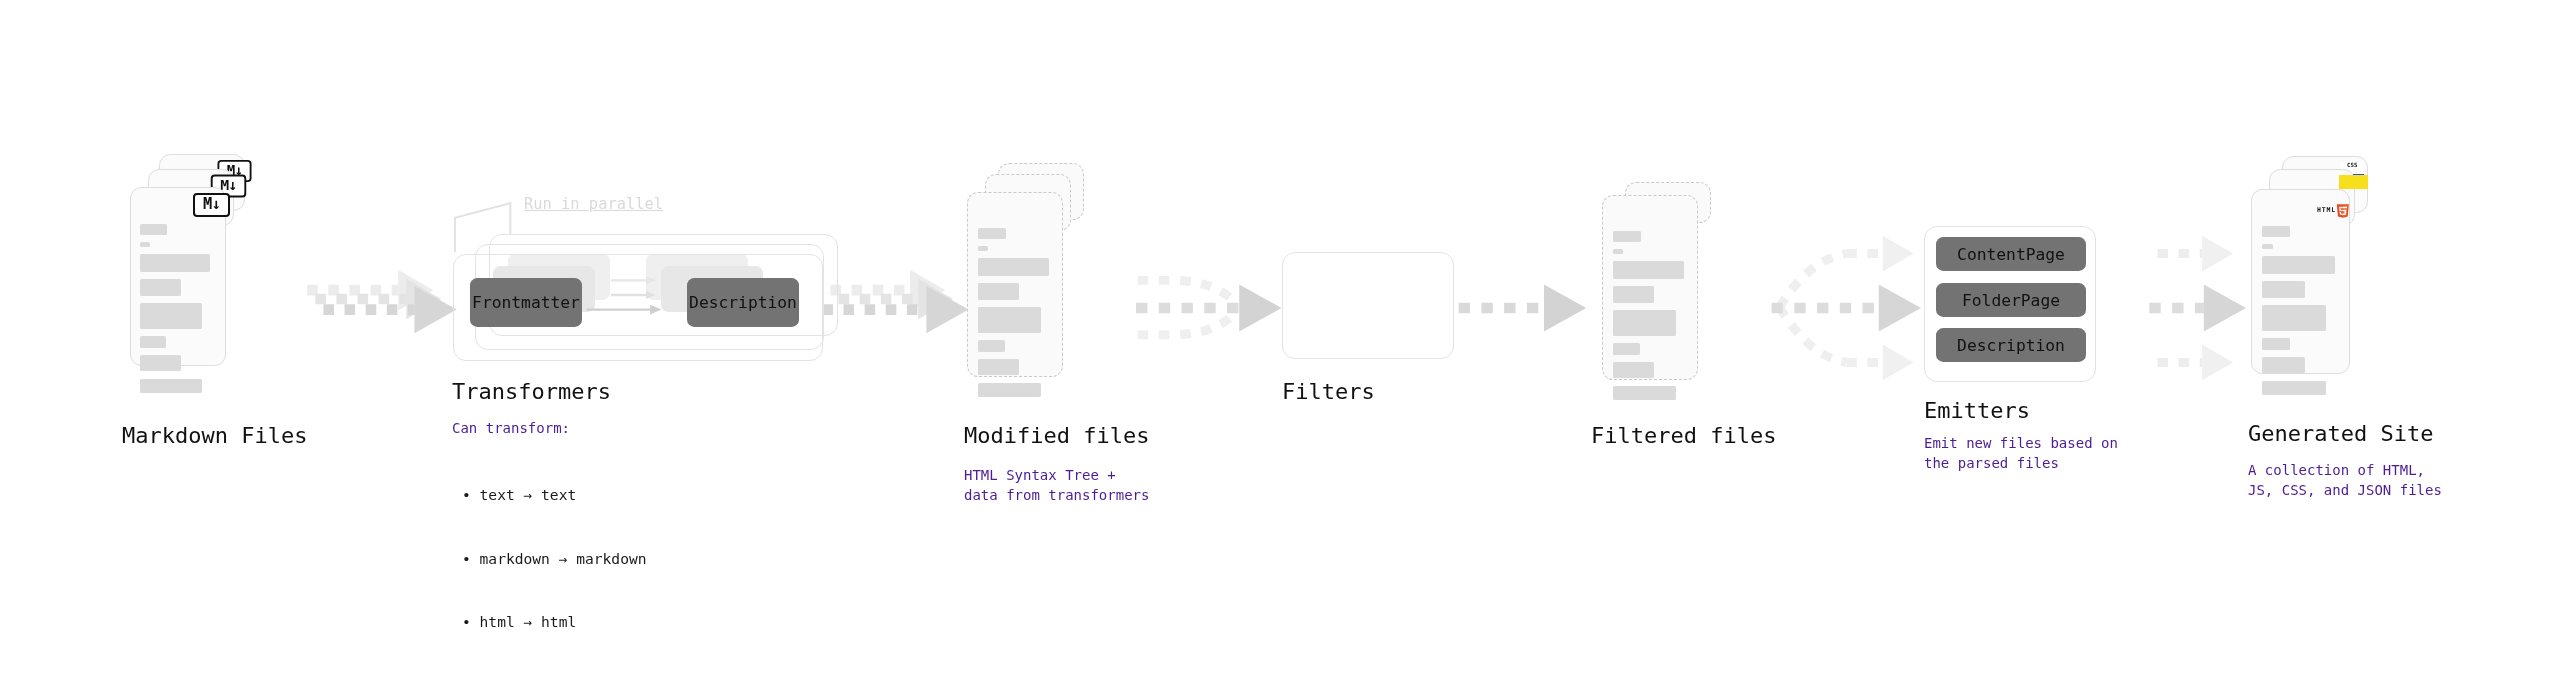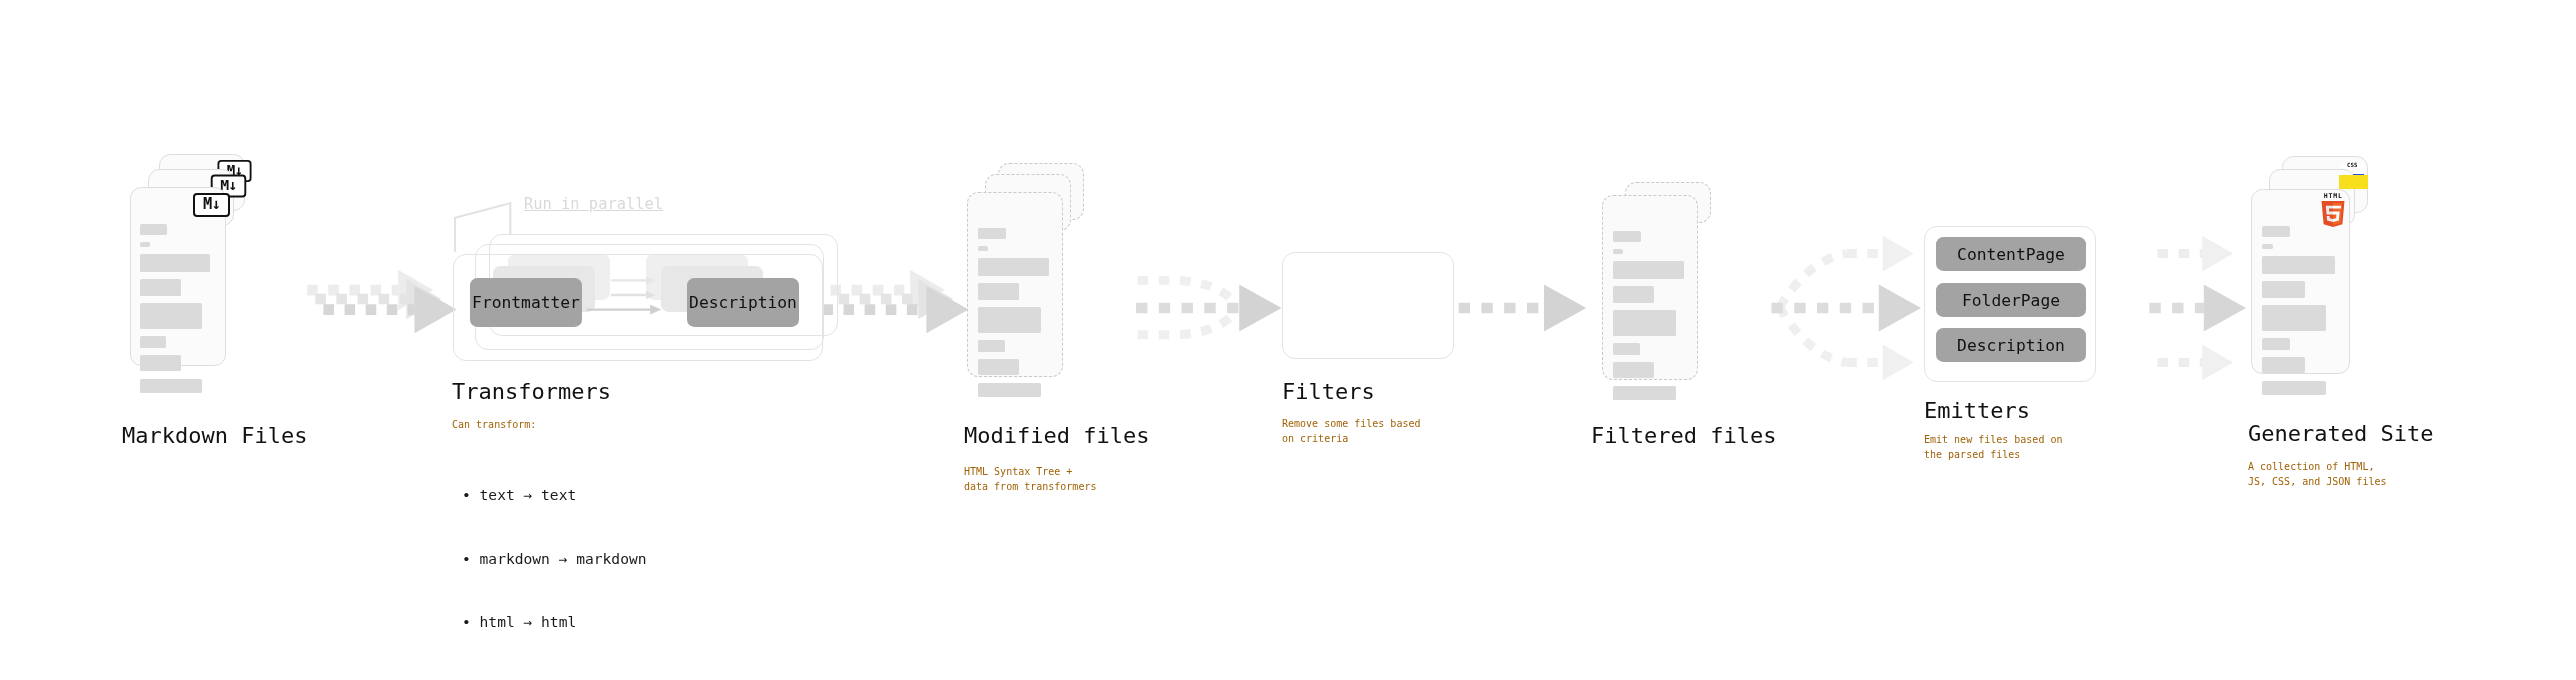--- a/index.html
+++ b/index.html
@@ -68,21 +68,21 @@
     font-weight: bold;
     color: #111111;
     letter-spacing: -0.8px;
     line-height: 1;
   }
   .badge-html5 {
     position: absolute;
     width: 32.5px;
     height: 36px;
     display: flex;
-    flex-direction: column;
+    flex-direction: row;
     align-items: center;
   }
   .badge-js {
     position: absolute;
     width: 29px;
     height: 14.6px;
     background: #f7df1e;
   }
   .badge-css {
     position: absolute;
@@ -102,22 +102,22 @@
   
   .lbl-title {
     position: absolute;
     font-size: 22px;
     color: #111111;
     white-space: nowrap;
     letter-spacing: 0px;
   }
   .lbl-sub {
     position: absolute;
-    font-size: 10px;
-    color: #a16207;
+    font-size: 14px;
+    color: #4c1d95;
     line-height: 1.45;
     white-space: pre;
   }
   .lbl-bullets {
     position: absolute;
     font-size: 14.6px;
     color: #1a1a1a;
     line-height: 1.45;
     white-space: pre;
   }
@@ -127,21 +127,21 @@
     position: absolute;
     border: 1.6px solid #e3e3e3;
     border-radius: 13px;
     box-sizing: border-box;
     background: transparent;
   }
   .panel.solid { background: #ffffff; }
 
   .chip {
     position: absolute;
-    background: #a3a3a3;
+    background: #737373;
     border-radius: 7.3px;
     display: flex;
     align-items: center;
     justify-content: center;
     font-size: 16.3px;
     color: #111111;
     box-sizing: border-box;
     white-space: nowrap;
   }
   .chip.ghost1 { background: #e7e7e7; color: transparent; }
@@ -323,22 +323,20 @@
       <div class="bar" style="width:54%; height:16.3px;"></div>
       <div class="bar" style="width:82%; height:14px;"></div>
     </div>
   </div>
   <div class="lbl-title" style="left:964px; top:423px;">Modified files</div>
   <div class="lbl-sub" style="left:964px; top:465px;">HTML Syntax Tree +
 data from transformers</div>
 
   <div class="panel solid" style="left:1282px; top:252px; width:172px; height:107px;"></div>
   <div class="lbl-title" style="left:1282px; top:379px;">Filters</div>
-  <div class="lbl-sub" style="left:1282px; top:417px;">Remove some files based
-on criteria</div>
 
   <div class="card-stack" style="left:1602px; top:182px;">
     <div class="sheet dashed" style="left:23px; top:0px; width:86px; height:41px;"></div>
     <div class="sheet dashed" style="left:0px; top:13px; width:96px; height:185px;"></div>
     <div class="bars" style="left:11.4px; top:49px; width:76px;">
       <div class="bar" style="width:36%; height:10.6px;"></div>
       <div class="bar" style="width:13%; height:4.9px;"></div>
       <div class="bar" style="width:93%; height:18px;"></div>
       <div class="bar" style="width:54%; height:16.3px;"></div>
       <div class="bar" style="width:82%; height:26px;"></div>

